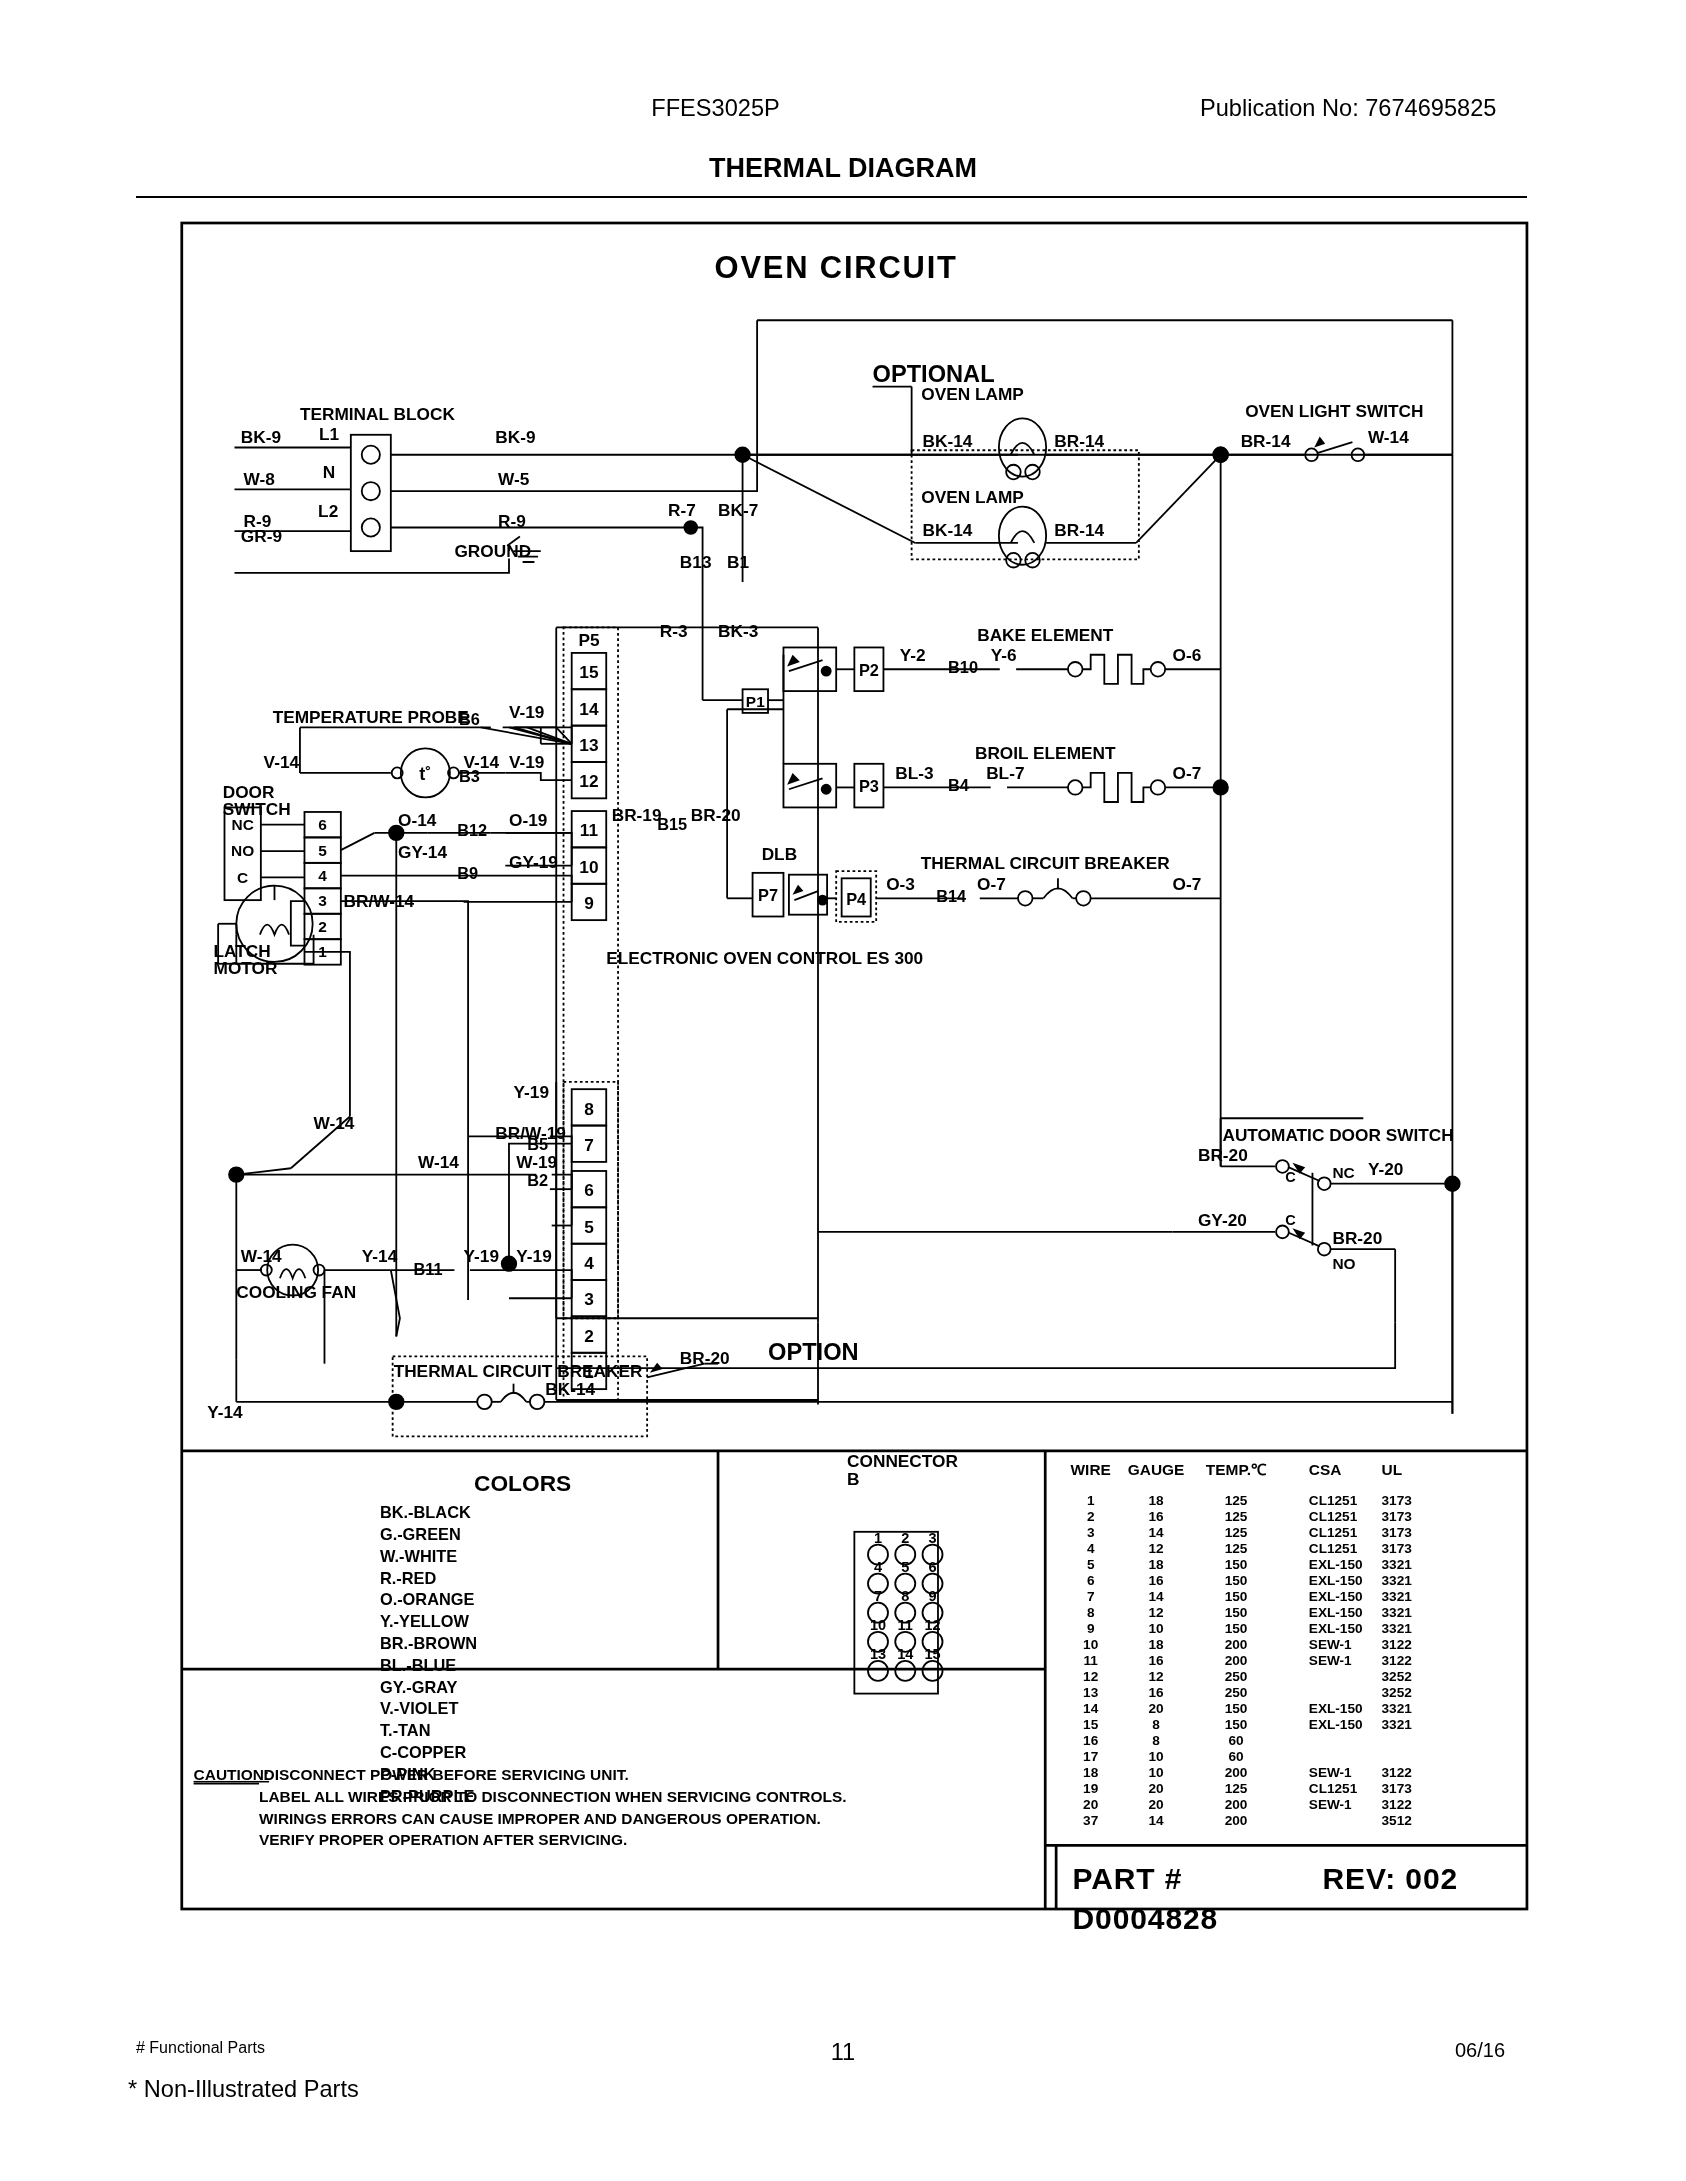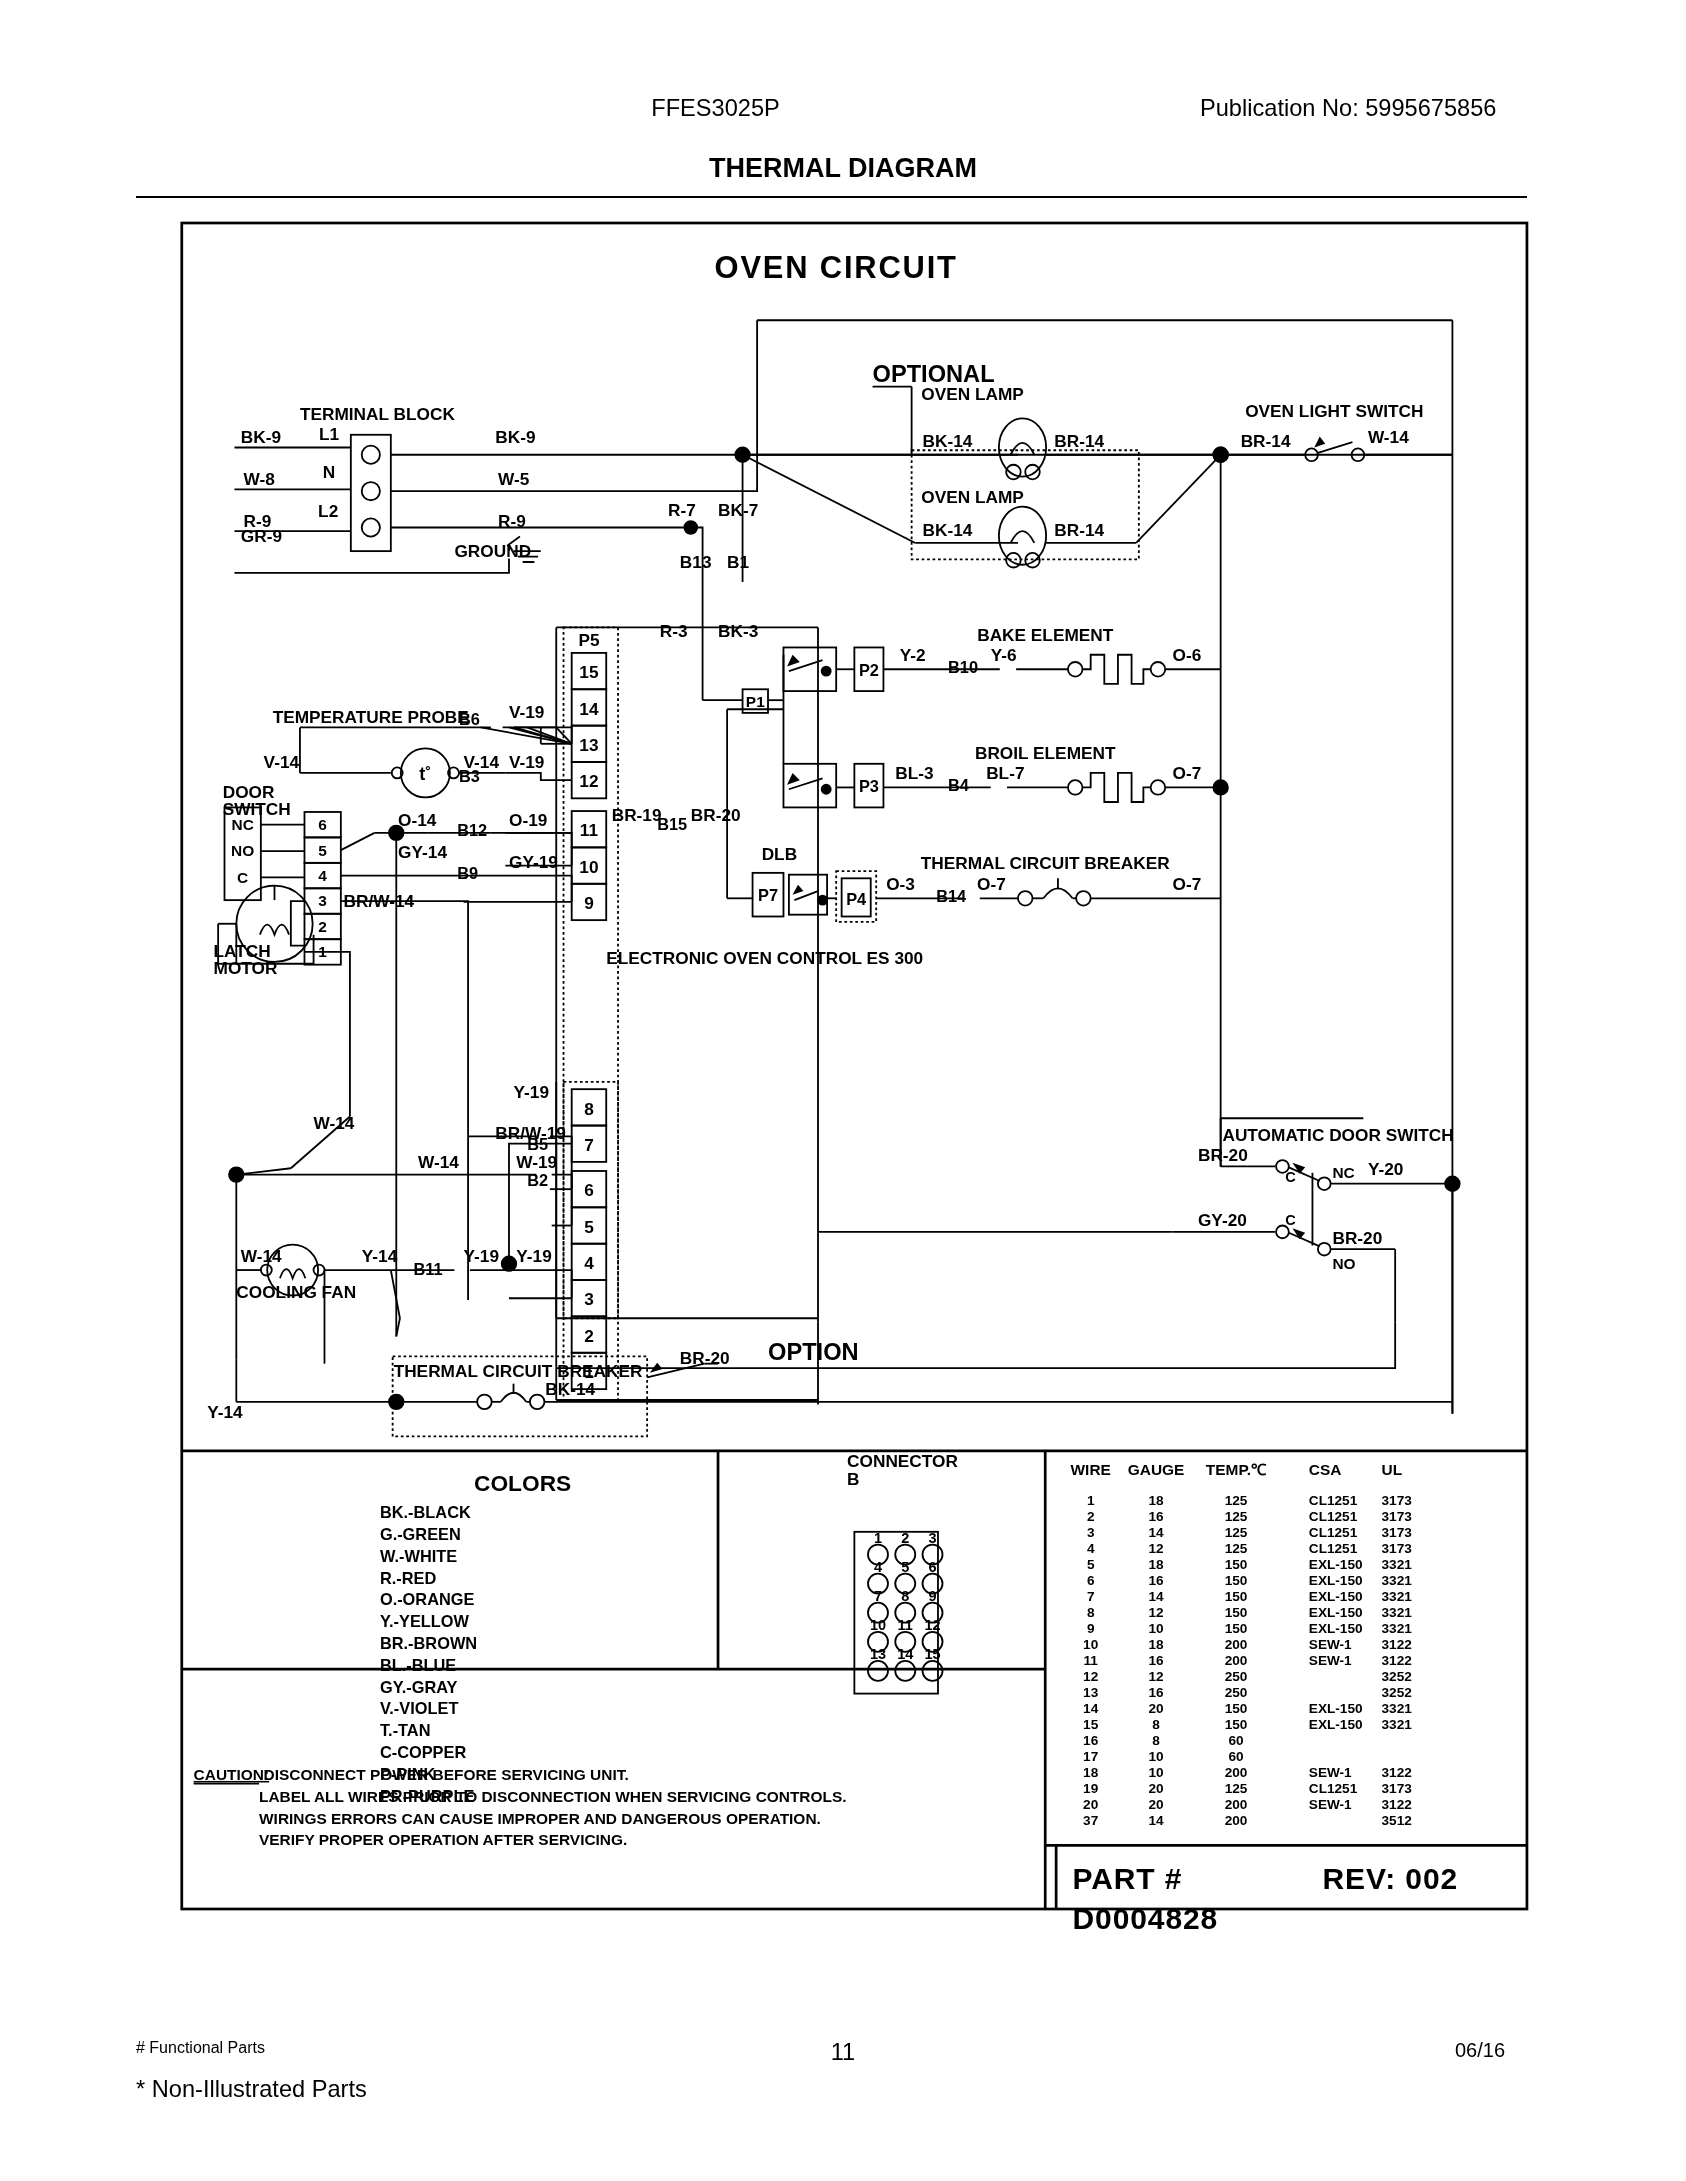--- a/index.html
+++ b/index.html
@@ -3,33 +3,33 @@
 <meta charset="utf-8">
 <style>
   html,body{margin:0;padding:0;background:#fff;}
   body{width:1686px;height:2182px;position:relative;font-family:"Liberation Sans",sans-serif;color:#000;}
   .page{position:absolute;inset:0;}
   .hdr-model{position:absolute;left:0;top:95px;width:1431px;text-align:center;font-size:23.6px;}
   .hdr-pub{position:absolute;left:1200px;top:95px;font-size:23.6px;white-space:nowrap;}
   .hdr-title{position:absolute;left:0;top:153px;width:1686px;text-align:center;font-size:27px;font-weight:bold;}
   .hdr-rule{position:absolute;left:136px;top:196px;width:1391px;height:1.8px;background:#000;}
   .ftr-a{position:absolute;left:136px;top:2039px;font-size:16px;}
-  .ftr-b{position:absolute;left:136px;top:2076px;font-size:23.6px;}
+  .ftr-b{position:absolute;left:128px;top:2076px;font-size:23.6px;}
   .ftr-pg{position:absolute;left:0;top:2039px;width:1686px;text-align:center;font-size:23.6px;}
   .ftr-dt{position:absolute;left:1455px;top:2039px;font-size:20px;}
   svg.diag{position:absolute;left:0;top:0;}
   text{font-family:"Liberation Sans",sans-serif;font-weight:bold;}
 </style>
 </head>
 <body>
 
 <div class="page">
 
   <div class="hdr-model">FFES3025P</div>
-  <div class="hdr-pub">Publication No:  5995675856</div>
+  <div class="hdr-pub">Publication No:  7674695825</div>
   <div class="hdr-title">THERMAL DIAGRAM</div>
   <div class="hdr-rule"></div>
 
   <svg class="diag" width="1686" height="2182" viewBox="0 0 1855 2400">
     <g fill="none" stroke="#000" stroke-width="2">
 
       <rect x="200" y="245" width="1480" height="1855" stroke-width="3"></rect>
 
       <text x="920" y="305" font-size="34" letter-spacing="2" text-anchor="middle" stroke="none" fill="#000">OVEN CIRCUIT</text>
 

